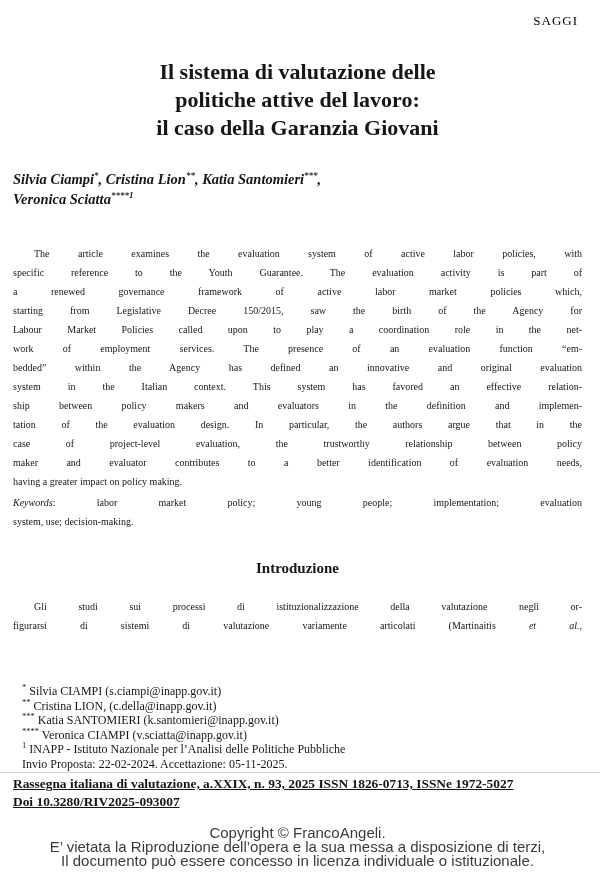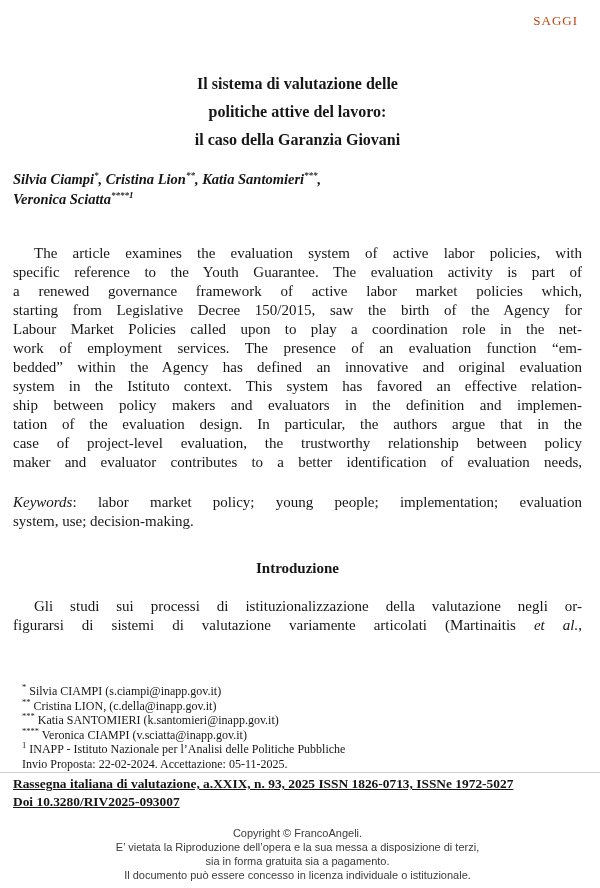--- a/index.html
+++ b/index.html
@@ -4,47 +4,47 @@
 <style>
   html,body{margin:0;padding:0;background:#e8e8e8;}
   .page{
     position:relative;width:600px;height:888px;background:#ffffff;
     font-family:"Liberation Serif", serif;color:#161616;overflow:hidden;
     margin:0 auto;
   }
   .block{position:absolute;left:13px;right:18px;}
   .saggi{
     position:absolute;top:13px;right:22px;
-    font-size:13px;letter-spacing:1px;color:#c2410c;text-align:center;
+    font-size:13px;letter-spacing:1px;color:#000000;text-align:center;
   }
   .title{
     top:58px;text-align:center;font-weight:bold;
-    font-size:16px;line-height:28px;margin:12px;
+    font-size:22px;line-height:28px;margin:0;
   }
   .authors{
     top:169px;text-align:left;font-weight:bold;font-style:italic;
     font-size:14.5px;line-height:20px;
   }
   .authors sup{font-size:9px;line-height:0;vertical-align:super;}
-  .body-text{font-size:15px;line-height:19px;}
+  .body-text{font-size:10px;line-height:19px;}
   .abstract{top:244px;}
   .jline{text-align:justify;text-align-last:justify;}
   .indent{text-indent:21px;}
   .keywords{top:493px;}
   .it{font-style:italic;}
   .section-heading{top:560px;font-size:15px;font-weight:bold;margin:0;text-align:center;}
   .intro-para{top:597px;}
   .footnotes{top:684px;font-size:12px;line-height:14.6px;margin-left:9px;}
   .footnotes sup{font-size:8.5px;line-height:0;vertical-align:super;}
   .rule{position:absolute;top:772px;left:0;right:0;height:1px;background:#cfcfcf;border:0;margin:0;}
   .journal-info{top:775px;font-weight:bold;font-size:13.4px;line-height:17.5px;text-decoration:underline;}
   .journal-info .nowrap{white-space:nowrap;}
   .footer{
     top:826px;text-align:center;color:#3b3b3b;
-    font-family:"Liberation Sans", sans-serif;font-size:11px;line-height:14px;
+    font-family:"Liberation Sans", sans-serif;font-size:15px;line-height:14px;
   }
 </style>
 </head>
 <body>
 
 <div class="page">
 
   <div class="saggi">SAGGI</div>
 
   <h1 class="title block">
@@ -59,25 +59,26 @@
   </div>
 
   <div class="abstract block body-text">
     <div class="jline indent">The article examines the evaluation system of active labor policies, with</div>
     <div class="jline">specific reference to the Youth Guarantee. The evaluation activity is part of</div>
     <div class="jline">a renewed governance framework of active labor market policies which,</div>
     <div class="jline">starting from Legislative Decree 150/2015, saw the birth of the Agency for</div>
     <div class="jline">Labour Market Policies called upon to play a coordination role in the net-</div>
     <div class="jline">work of employment services. The presence of an evaluation function “em-</div>
     <div class="jline">bedded” within the Agency has defined an innovative and original evaluation</div>
-    <div class="jline">system in the Istituto context. This system has favored an effective relation-</div>
+    <div class="jline">system in the Italian context. This system has favored an effective relation-</div>
     <div class="jline">ship between policy makers and evaluators in the definition and implemen-</div>
     <div class="jline">tation of the evaluation design. In particular, the authors argue that in the</div>
     <div class="jline">case of project-level evaluation, the trustworthy relationship between policy</div>
     <div class="jline">maker and evaluator contributes to a better identification of evaluation needs,</div>
+    <div>having a greater impact on policy making.</div>
   </div>
 
   <div class="keywords block body-text">
     <div class="jline"><span class="it">Keywords</span><span>: labor market policy; young people; implementation; evaluation</span></div>
     <div>system, use; decision-making.</div>
   </div>
 
   <h2 class="section-heading block">Introduzione</h2>
 
   <div class="intro-para block body-text">
@@ -97,17 +98,16 @@
   <hr class="rule">
 
   <div class="journal-info block">
     <div class="nowrap">Rassegna italiana di valutazione, a.XXIX, n. 93, 2025 ISSN 1826-0713, ISSNe 1972-5027</div>
     <div>Doi 10.3280/RIV2025-093007</div>
   </div>
 
   <div class="footer block">
     <div>Copyright © FrancoAngeli.</div>
     <div>E’ vietata la Riproduzione dell’opera e la sua messa a disposizione di terzi,</div>
-    <div>sia in forma gratuita sia a pagamento.</div>
     <div>Il documento può essere concesso in licenza individuale o istituzionale.</div>
   </div>
 
 </div>
 
 </body></html>

